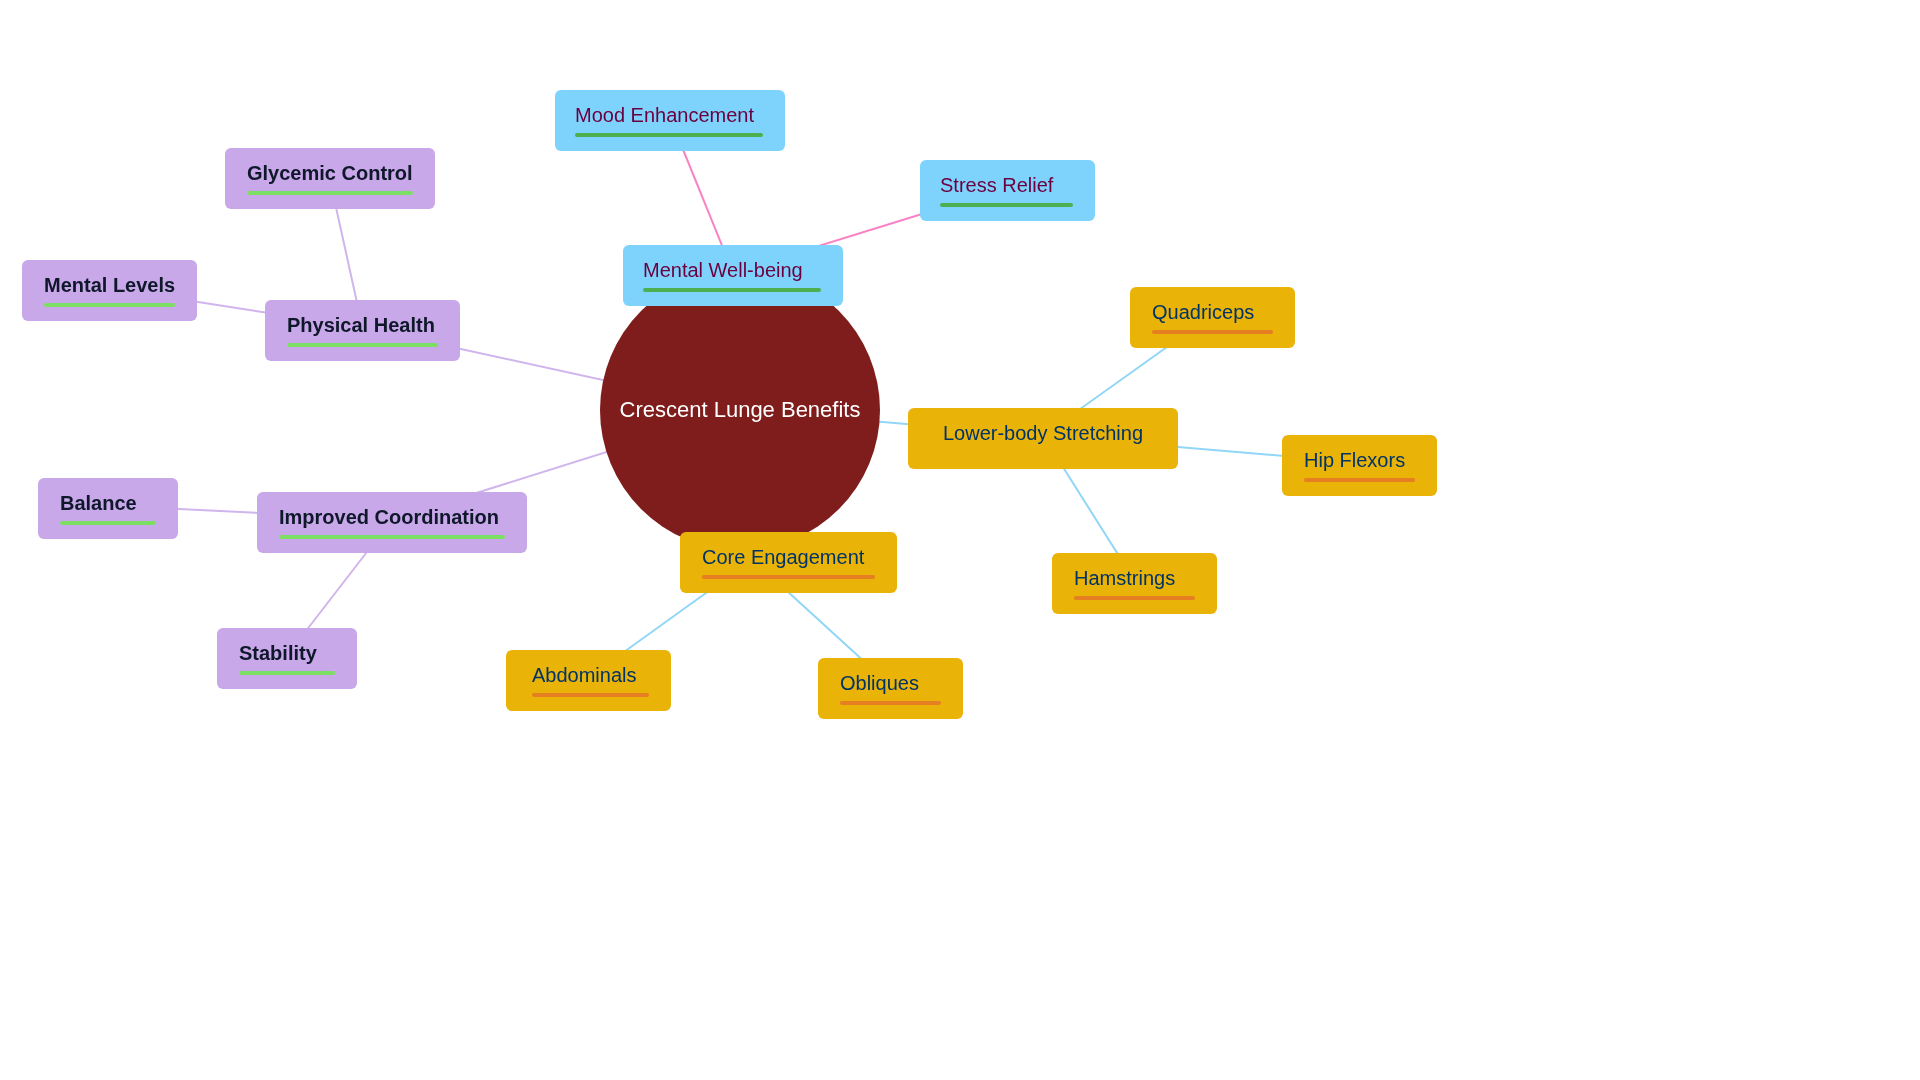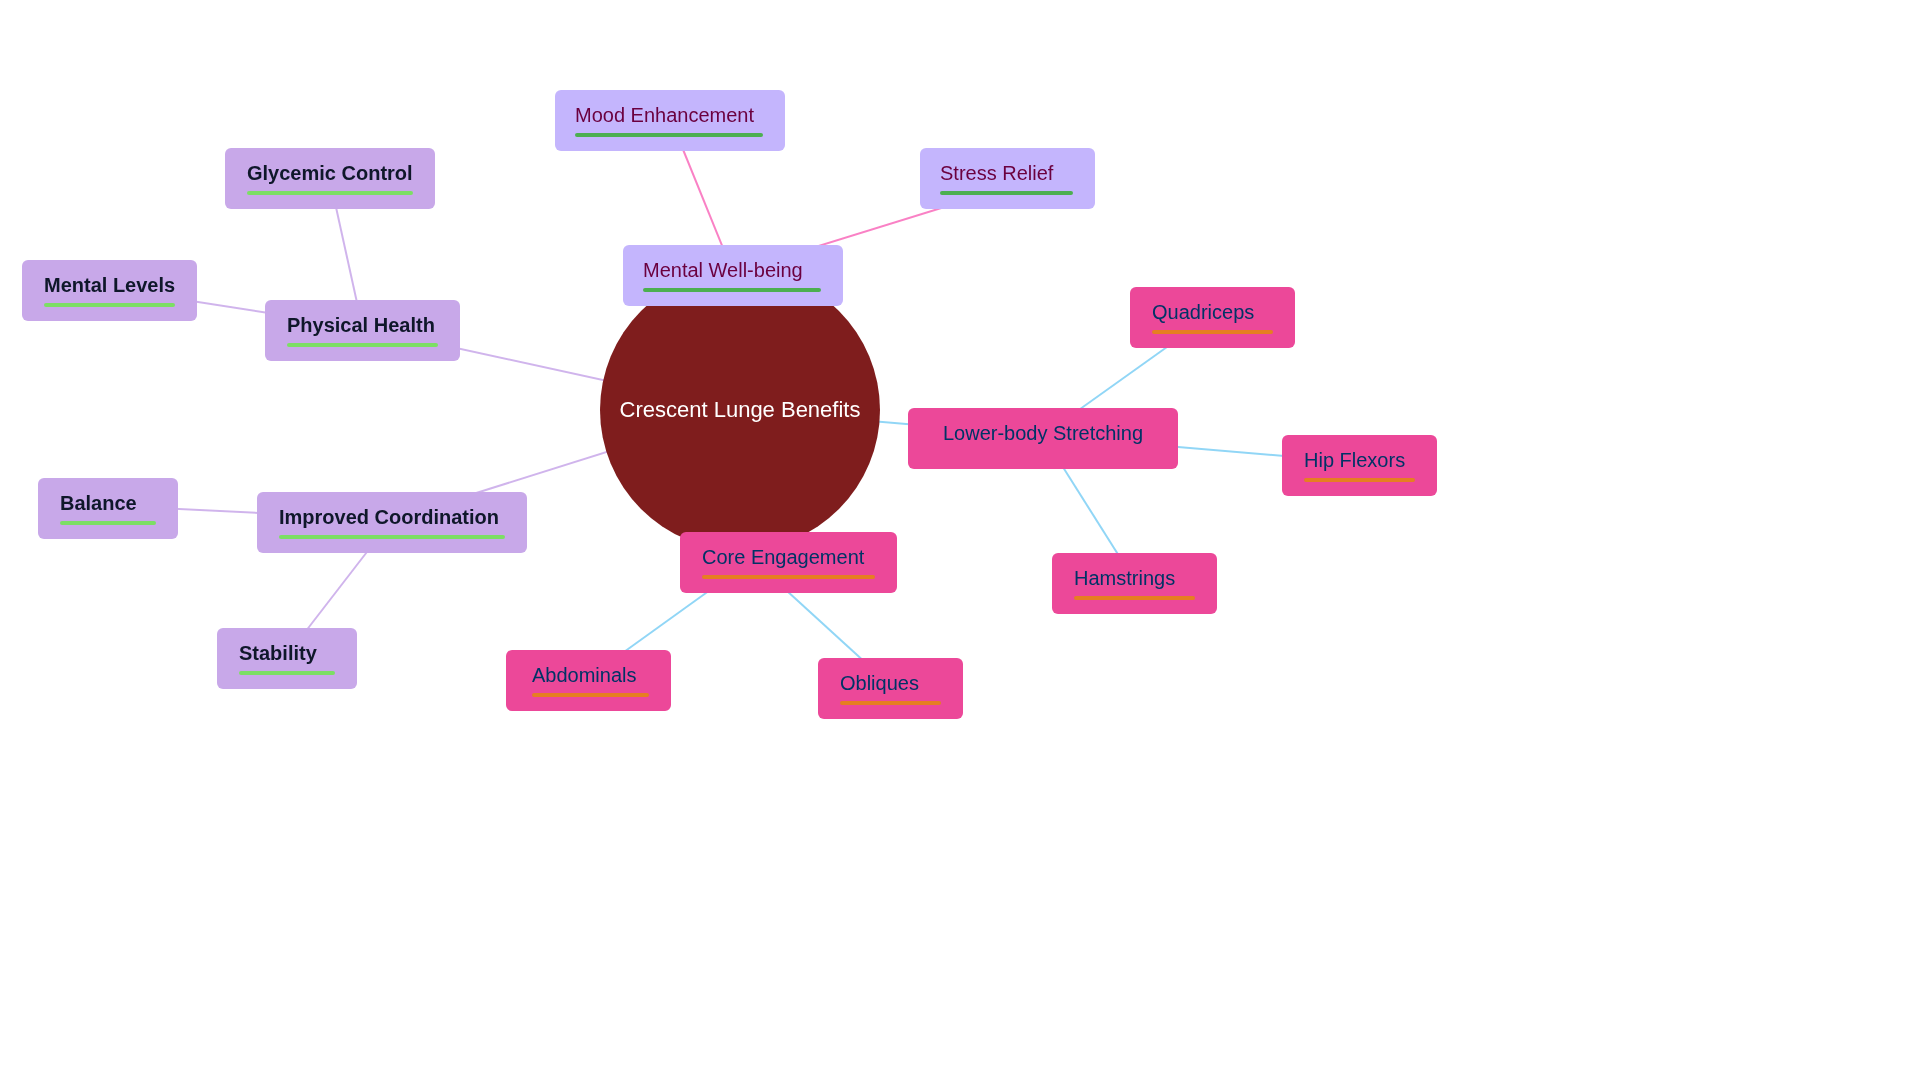--- a/index.html
+++ b/index.html
@@ -56,28 +56,28 @@
     }
     
     .purple {
       background: #c8a8e9;
       color: #0f172a;
       font-weight: bold;
     }
     .purple .node-underline { background: #7cdf64; }
     
     .pink {
-      background: #c4b5fd;
+      background: #7dd3fc;
       color: #6b003f;
       padding-left: 20px;
     }
     .pink .node-underline { background: #4caf50; }
     
     .blue {
-      background: #ec4899;
+      background: #eab308;
       color: #003366;
     }
     .blue .node-underline { background: #e67e22; }
   </style>
 </head>
 <body>
 
 <svg id="connections">
     <line x1="740" y1="410" x2="733" y2="272.5" stroke="#f96cbb" stroke-width="2" opacity="0.85"></line>
     <line x1="733" y1="272.5" x2="670" y2="117.5" stroke="#f96cbb" stroke-width="2" opacity="0.85"></line>
@@ -101,21 +101,21 @@
 
 <div id="nodes-container">
     <div class="node pink" style="left: 623px; top: 245px; min-width: 220px;">
       <span class="node-label">Mental Well-being</span>
       <span class="node-underline" style="background: rgb(76, 175, 80);"></span>
     </div>
     <div class="node pink" style="left: 555px; top: 90px; min-width: 230px;">
       <span class="node-label">Mood Enhancement</span>
       <span class="node-underline" style="background: rgb(76, 175, 80);"></span>
     </div>
-    <div class="node pink" style="left: 920px; top: 148px; min-width: 175px; justify-content: center;">
+    <div class="node pink" style="left: 920px; top: 160px; min-width: 175px; justify-content: center;">
       <span class="node-label">Stress Relief</span>
       <span class="node-underline" style="background: rgb(76, 175, 80);"></span>
     </div>
     <div class="node purple" style="left: 265px; top: 300px; min-width: 195px;">
       <span class="node-label">Physical Health</span>
       <span class="node-underline" style="background: rgb(124, 223, 100);"></span>
     </div>
     <div class="node purple" style="left: 225px; top: 148px; min-width: 208px;">
       <span class="node-label">Glycemic Control</span>
       <span class="node-underline" style="background: rgb(124, 223, 100);"></span>

